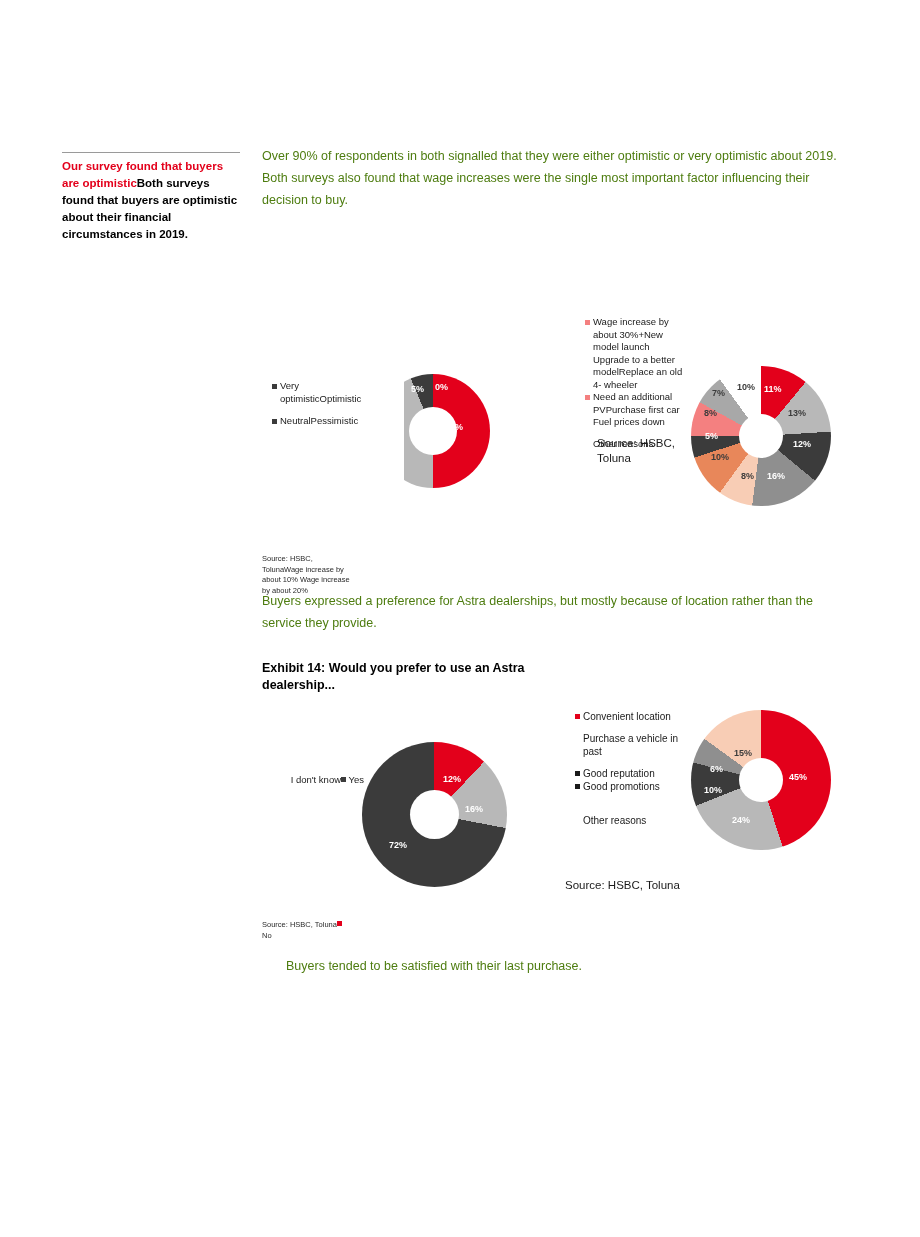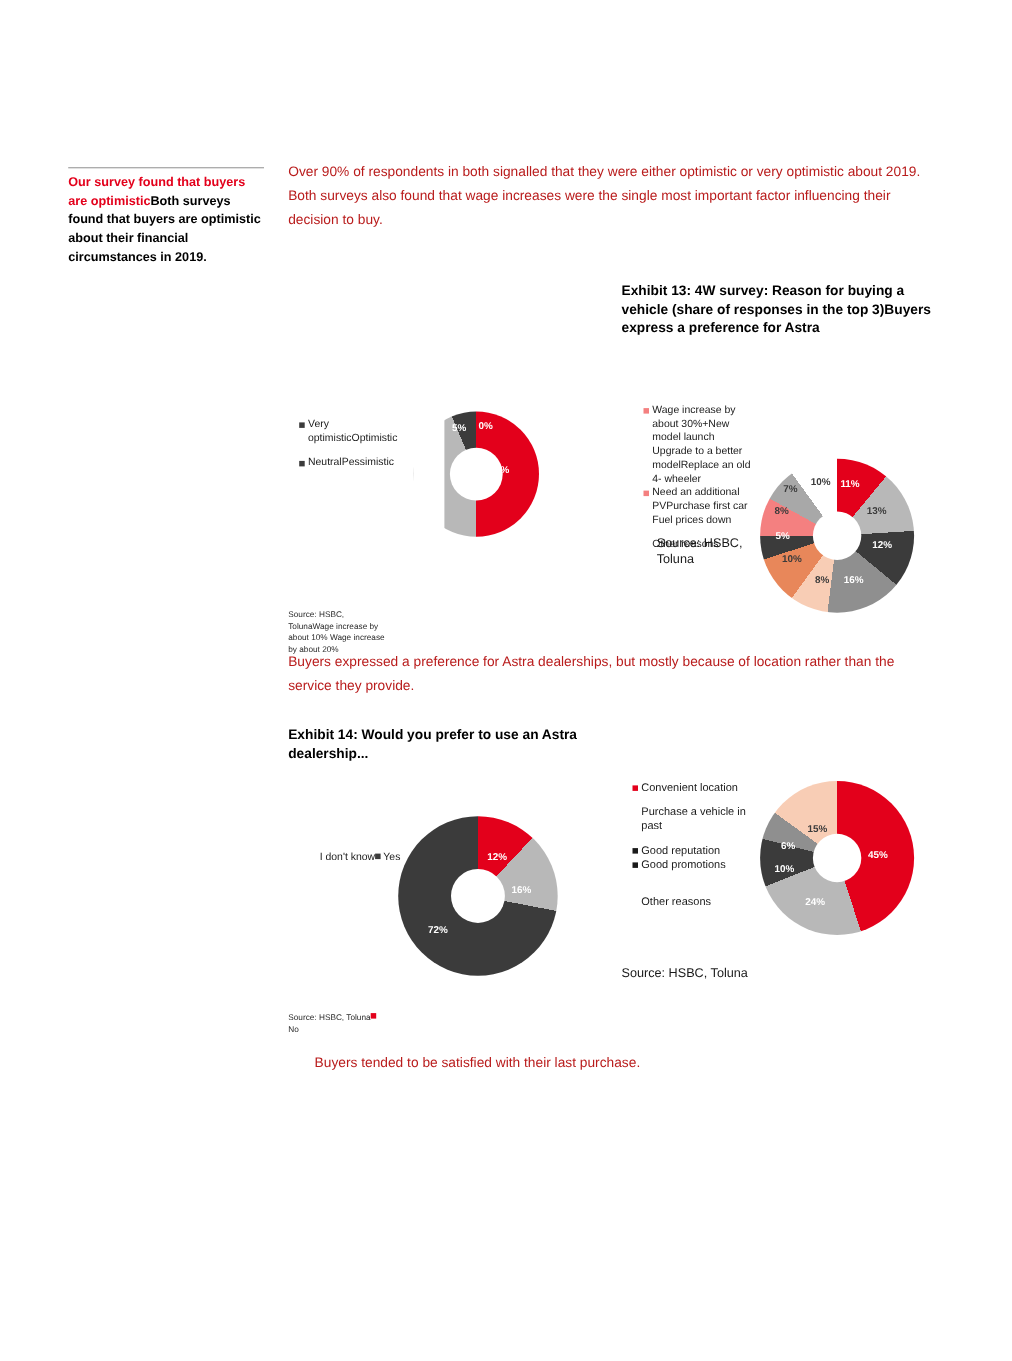--- a/index.html
+++ b/index.html
@@ -12,21 +12,21 @@
   }
   .abs { position:absolute; }
 
   
   #callout { left:62px; top:152px; width:178px; }
   #callout .rule { border-top:1px solid #9a9a9a; width:178px; height:0; margin-bottom:5px; }
   #callout .txt { font-size:11.5px; font-weight:bold; line-height:17px; }
   #callout .txt .red { color:#e3001b; }
 
   
-  .para { font-size:12.5px; line-height:22px; color:#b91c1c; }
+  .para { font-size:12.5px; line-height:22px; color:#4d7c0f; }
   #para1 { left:262px; top:145px; width:590px; }
   #para2 { left:262px; top:590px; width:590px; }
   #para3 { left:262px; top:955px; width:590px;margin-left:24px; }
 
   
   .exh-title { font-size:12.5px; font-weight:bold; line-height:17px; }
   .exh { }
   #exh12 { left:262px; top:256px; width:292px; }
   #exh13 { left:565px; top:256px; width:292px; }
   #exh14 { left:262px; top:660px; width:292px; }
@@ -97,21 +97,20 @@
 
     <div class="dlabel" style="left:183px; top:166px;">52%</div>
     <div class="dlabel" style="left:173px; top:126px;">0%</div>
     <div class="dlabel" style="left:149px; top:128px;">5%</div>
 
     <div class="src" style="left:0px; top:298px; width:90px;">Source: HSBC, TolunaWage increase by about 10% Wage increase by about 20%</div>
   </div>
 </div>
 
 <div class="abs exh" id="exh13">
-  <div class="exh-title">Exhibit 13: 4W survey: Reason for buying a vehicle (share of responses in the top 3)Buyers express a preference for Astra</div>
 
   <div class="chart-area" style="height:250px;">
 
     <div class="legend" style="left:20px; top:60px; width:100px;">
       <div class="row">
         <span class="sw" style="background:#f48080;"></span>
         <span class="lbl">Wage increase by about 30%+New model launch Upgrade to a better modelReplace an old 4- wheeler</span>
       </div>
       <div class="row">
         <span class="sw" style="background:#f48080;"></span>

